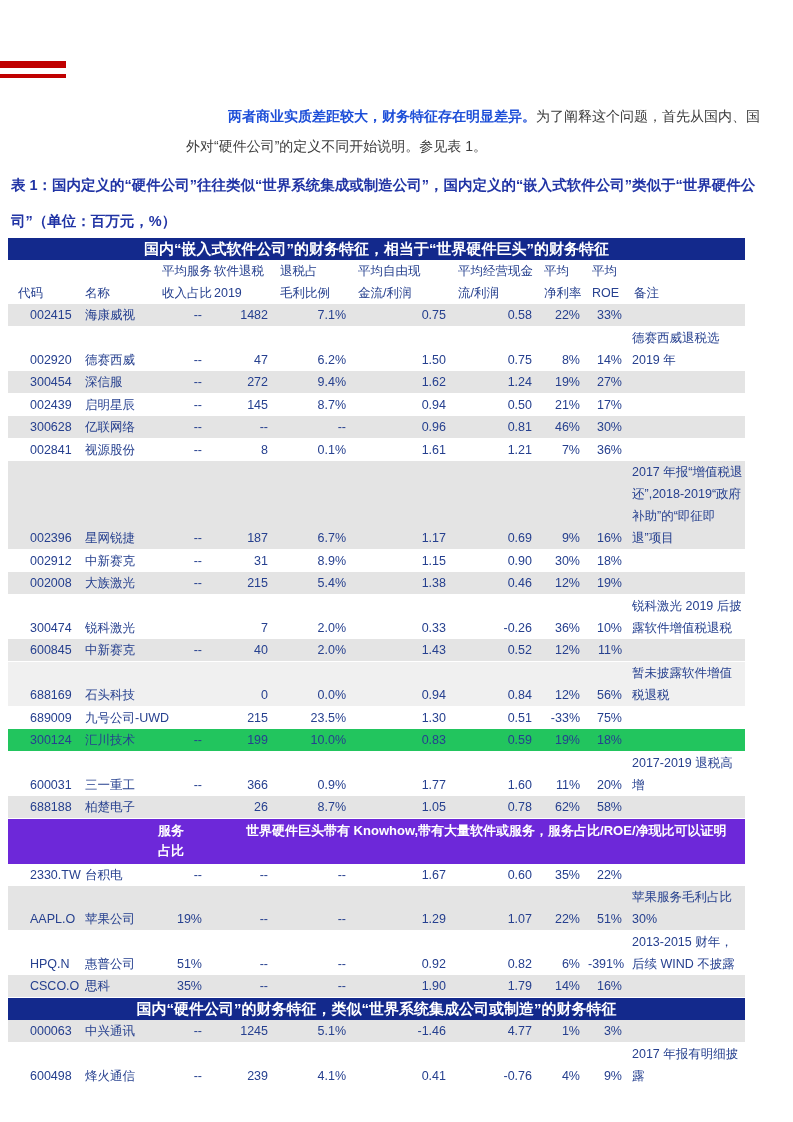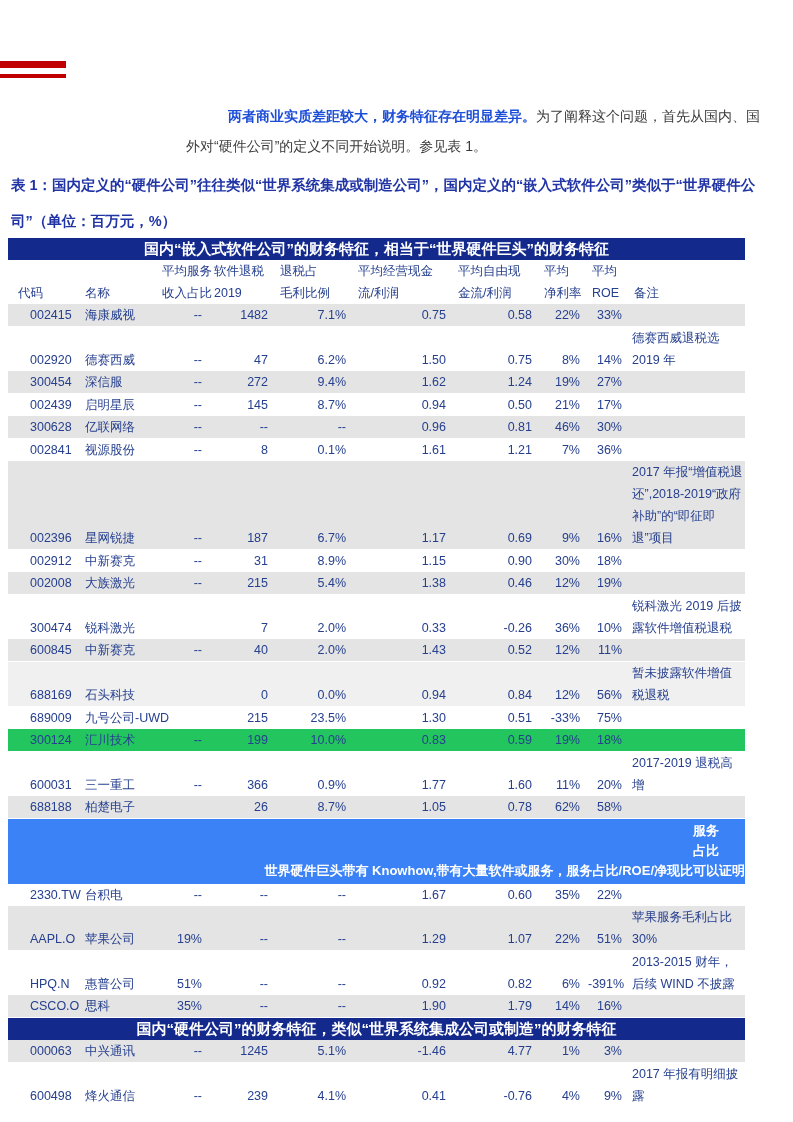--- a/index.html
+++ b/index.html
@@ -17,22 +17,22 @@
 
   
   .tbl-title { position:absolute; left:11px; top:167px; width:768px;
                font-size:14.5px; line-height:36px; font-weight:bold; color:#2134A5; }
 
   
   .tbl { position:absolute; left:8px; top:238px; width:737px; font-size:12.5px; }
 
   .band { background:#13298C; color:#fff; font-weight:bold; font-size:15px;
           line-height:22px; text-align:center; }
-  .band2 { background:#3b82f6; color:#fff; font-weight:bold; font-size:13px;
-           display:flex; align-items:flex-end; padding:2px 0 3px 0;flex-direction:column; }
+  .band2 { background:#6d28d9; color:#fff; font-weight:bold; font-size:13px;
+           display:flex; align-items:flex-start; padding:2px 0 3px 0; }
   .band2 .spacer { width:150px; }
   .band2 .b2label { width:52px; line-height:20px; }
   .band2 .b2text  { flex:1; line-height:20px; padding-bottom:0px;margin-left:36px; }
 
   .t-grid { display:grid;
             grid-template-columns:64px 86px 52px 66px 78px 100px 86px 48px 42px 115px; }
 
   .thead .hcell div { line-height:22px; height:22px; white-space:nowrap; }
   .thead { color:#26408F; background:#fff; }
   .thead .hcell { padding-left:4px; }
@@ -87,26 +87,26 @@
         </div>
         <div class="hcell">
           <div>软件退税</div>
           <div>2019</div>
         </div>
         <div class="hcell">
           <div>退税占</div>
           <div>毛利比例</div>
         </div>
         <div class="hcell">
+          <div>平均自由现</div>
+          <div>金流/利润</div>
+        </div>
+        <div class="hcell">
           <div>平均经营现金</div>
           <div>流/利润</div>
-        </div>
-        <div class="hcell">
-          <div>平均自由现</div>
-          <div>金流/利润</div>
         </div>
         <div class="hcell">
           <div>平均</div>
           <div>净利率</div>
         </div>
         <div class="hcell">
           <div>平均</div>
           <div>ROE</div>
         </div>
         <div class="hcell">

